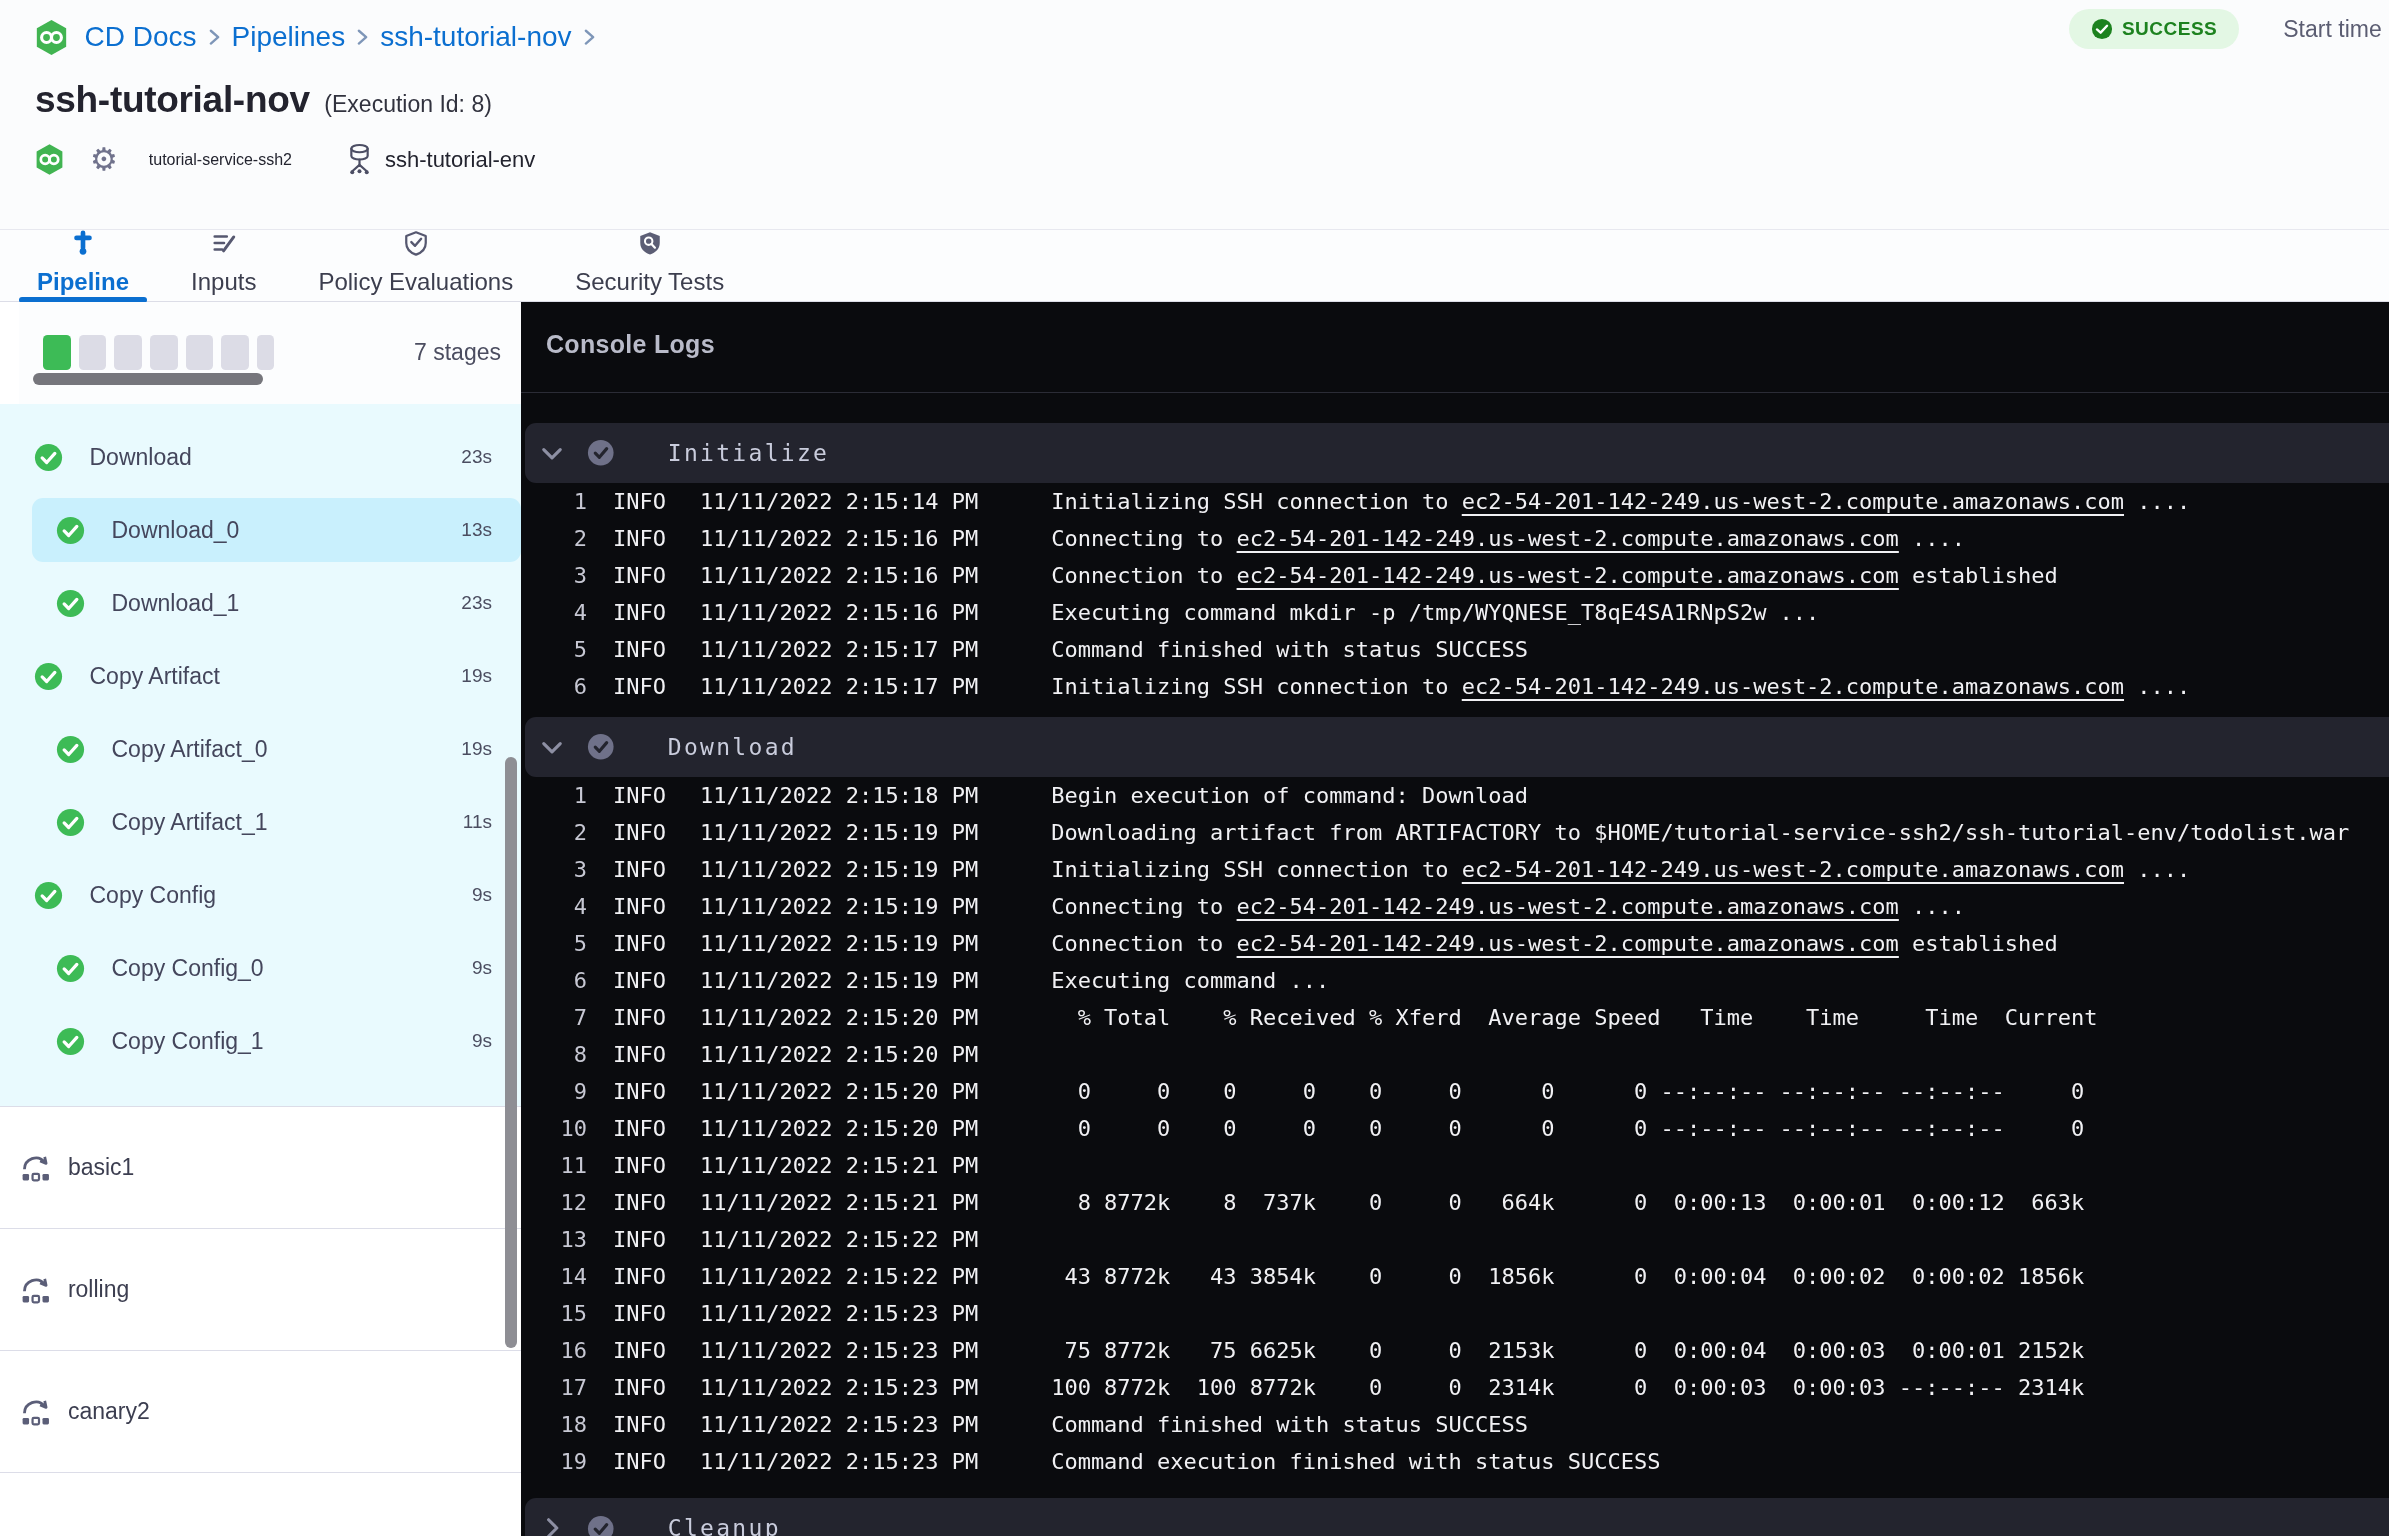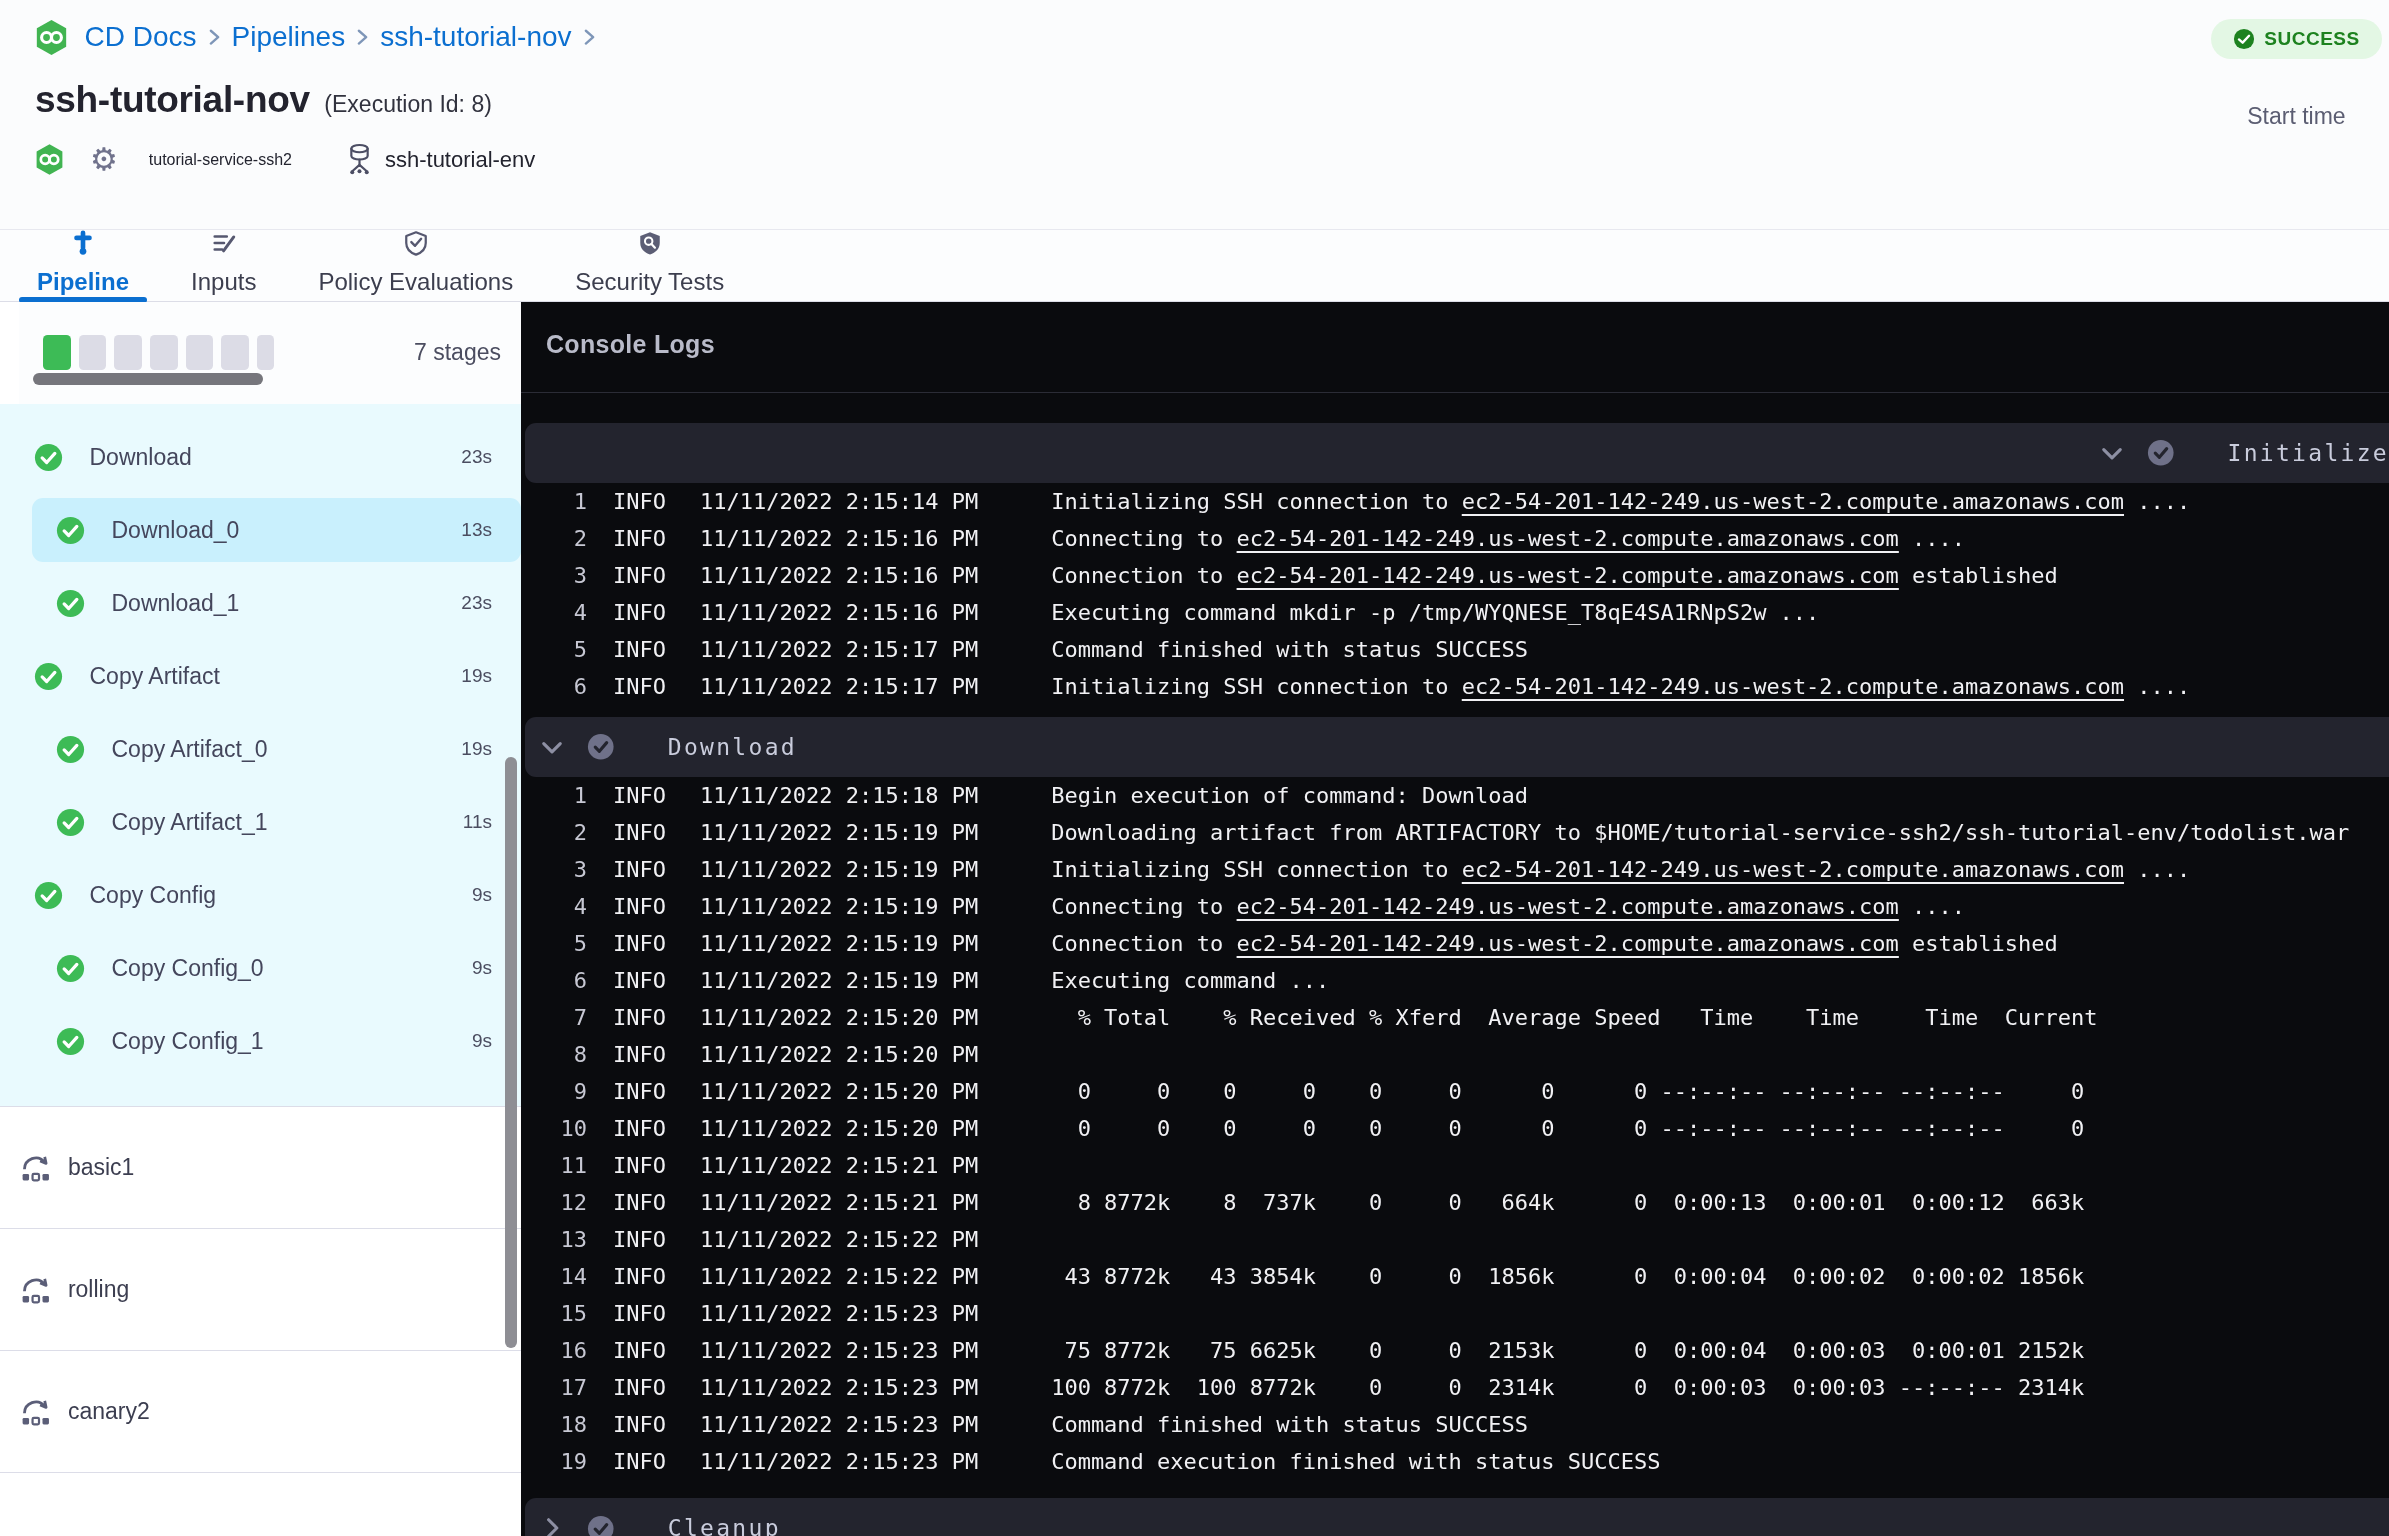--- a/index.html
+++ b/index.html
@@ -5,21 +5,21 @@
   * { margin:0; padding:0; box-sizing:border-box; }
   html,body { width:2389px; height:1536px; overflow:hidden; }
   body { position:relative; background:#fbfcfd; font-family:"Liberation Sans", sans-serif; }
 
   
   .header { position:absolute; top:0; left:0; right:0; height:229px; background:#fbfcfd; }
   .crumb-row { position:absolute; top:18.3px; left:35px; right:9.2px; height:38px; display:flex; align-items:center; }
   .crumb-links { display:flex; align-items:center; margin-left:16.5px; }
   .crumb-link { font-size:28px; color:#0b6fd0; cursor:pointer; }
   .crumb-sep { margin:0 11px; display:flex; align-items:center; }
-  .top-right { position:absolute; top:19px; right:7.3px; display:flex; align-items:center; gap:44px;flex-direction:column; }
+  .top-right { position:absolute; top:9px; right:7.3px; display:flex; align-items:center; gap:44px; }
   .pill { display:flex; align-items:center; gap:9.2px; background:#e3f7e4; border-radius:22px; padding:7.3px 22px; height:40px; }
   .pill span { font-size:19px; font-weight:bold; letter-spacing:0.5px; color:#1d821f; }
   .start-time { font-size:23px; color:#5b5d72; white-space:nowrap; }
   .title-row { position:absolute; top:79px; left:35px; display:flex; align-items:baseline; }
   .page-title { font-size:37px; font-weight:bold; color:#23232e; letter-spacing:-0.3px; }
   .exec-id { font-size:23px; color:#31323e; margin-left:14.6px; }
   .svc-row { position:absolute; top:143px; left:35px; display:flex; align-items:center; }
   .svc-row .gear { font-size:31px; color:#70728c; margin-left:26px; line-height:1; }
   .svc-name { font-size:16px; color:#23242f; margin-left:31px; font-weight:400;}
   .env-icon { margin-left:53px; }
@@ -66,21 +66,21 @@
             background:#8e8e94; z-index:5; }
 
   
   .console { flex:1; position:relative; background:#0a0b0e; overflow:hidden; }
   .console-title { position:absolute; top:27.5px; left:25px; font-size:25px; font-weight:bold;
                    color:#b9bbc9; letter-spacing:0.3px; }
   .console-sep { position:absolute; top:90px; left:0; right:0; height:0.9px; background:#2b2c36; }
   .logs { position:absolute; top:91px; left:0; right:0; bottom:0; }
   .section-header { height:60px; margin-left:3.7px; background:#23242e; border-radius:11px 0 0 11px;
                     display:flex; align-items:center; cursor:pointer; }
-  .log-section:nth-child(1) .section-header { margin-top:30px;justify-content:flex-end; }
+  .log-section:nth-child(1) .section-header { margin-top:30px; }
   .log-section:nth-child(2) .section-header { margin-top:12px; }
   .log-section:nth-child(3) .section-header { margin-top:18.3px; }
   .sec-chev { margin-left:14.6px; width:26px; display:flex; justify-content:center; }
   .sec-check { margin-left:22px; display:flex; }
   .sec-name { margin-left:53px; font-family:"DejaVu Sans Mono", monospace; font-size:23px;
               letter-spacing:2.3px; color:#c9ccdc; }
   .log-line { height:37px; display:flex; align-items:center; font-family:"DejaVu Sans Mono", monospace;
               font-size:22px; color:#f1f1f4; white-space:pre; }
   .ln  { width:66px; text-align:right; color:#c7c8d3; flex:none; }
   .lvl { margin-left:26px; flex:none; }

